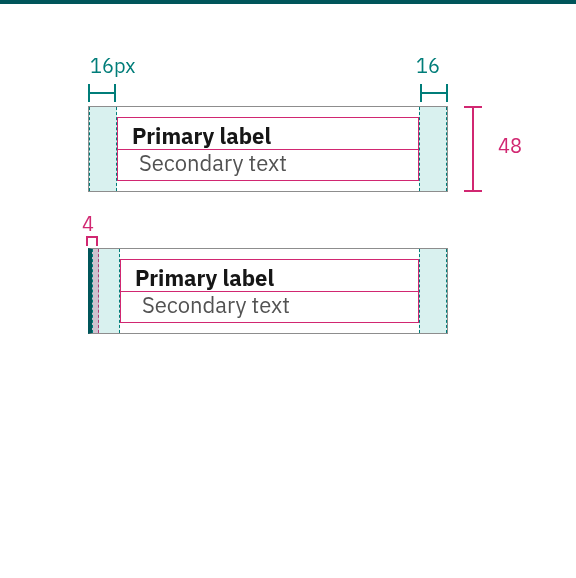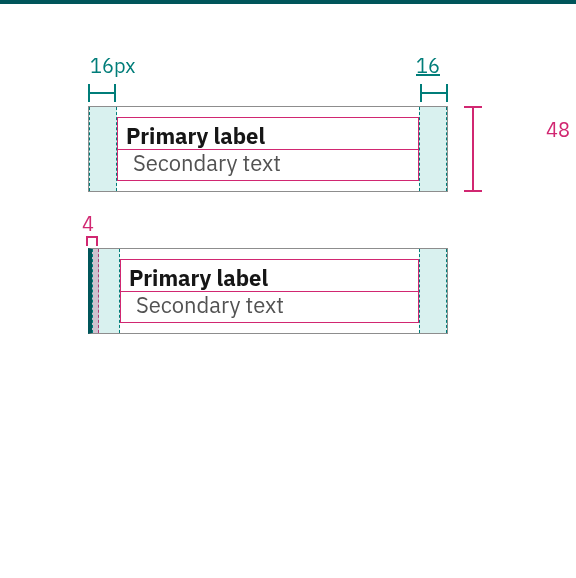--- a/index.html
+++ b/index.html
@@ -46,39 +46,39 @@
   .tile .pad.right{right:0;}
   .tile .padmini{
     position:absolute;top:0;bottom:0;left:0;width:6px;
     background:rgba(209,39,113,0.25);
     border-right:1px dashed #d12771;
   }
   .tile .textbox{
     position:absolute;left:28px;right:28px;top:10px;bottom:10px;
     border:1px solid #d12771;
     box-sizing:border-box;
-    padding:0 8px;
+    padding:0 14px;
     display:flex;flex-direction:column;justify-content:center;
   }
   .tile .primary{font-weight:700;font-size:22px;color:#161616;line-height:1.25;}
   .tile .secondary{font-weight:400;font-size:22px;color:#525252;line-height:1.25;margin-left:7px;}
   .tile .divider{position:absolute;left:28px;right:28px;height:1px;background:#d12771;top:50%;}
 
   .tile.selected{border-left:4px solid #00555a;}
 </style>
 </head>
 <body>
 
 <div class="topbar"></div>
 
 <div class="canvas">
 
   <span class="spec teal" style="left:90px;top:52px;">16px</span>
-  <span class="spec teal" style="left:416px;top:52px;text-decoration:underline;">16</span>
-  <span class="spec pink" style="left:498px;top:116px;margin-left:48px;">48</span>
+  <span class="spec teal" style="left:416px;top:52px;">16</span>
+  <span class="spec pink" style="left:498px;top:132px;">48</span>
   <span class="spec pink" style="left:82px;top:210px;">4</span>
 
   <div class="hdim" style="left:88px;top:80px;width:28px;">
     <div class="tick l"></div>
       <div class="bar"></div>
       <div class="tick r"></div>
   </div>
   <div class="hdim" style="left:420px;top:80px;width:28px;">
     <div class="tick l"></div>
       <div class="bar"></div>

